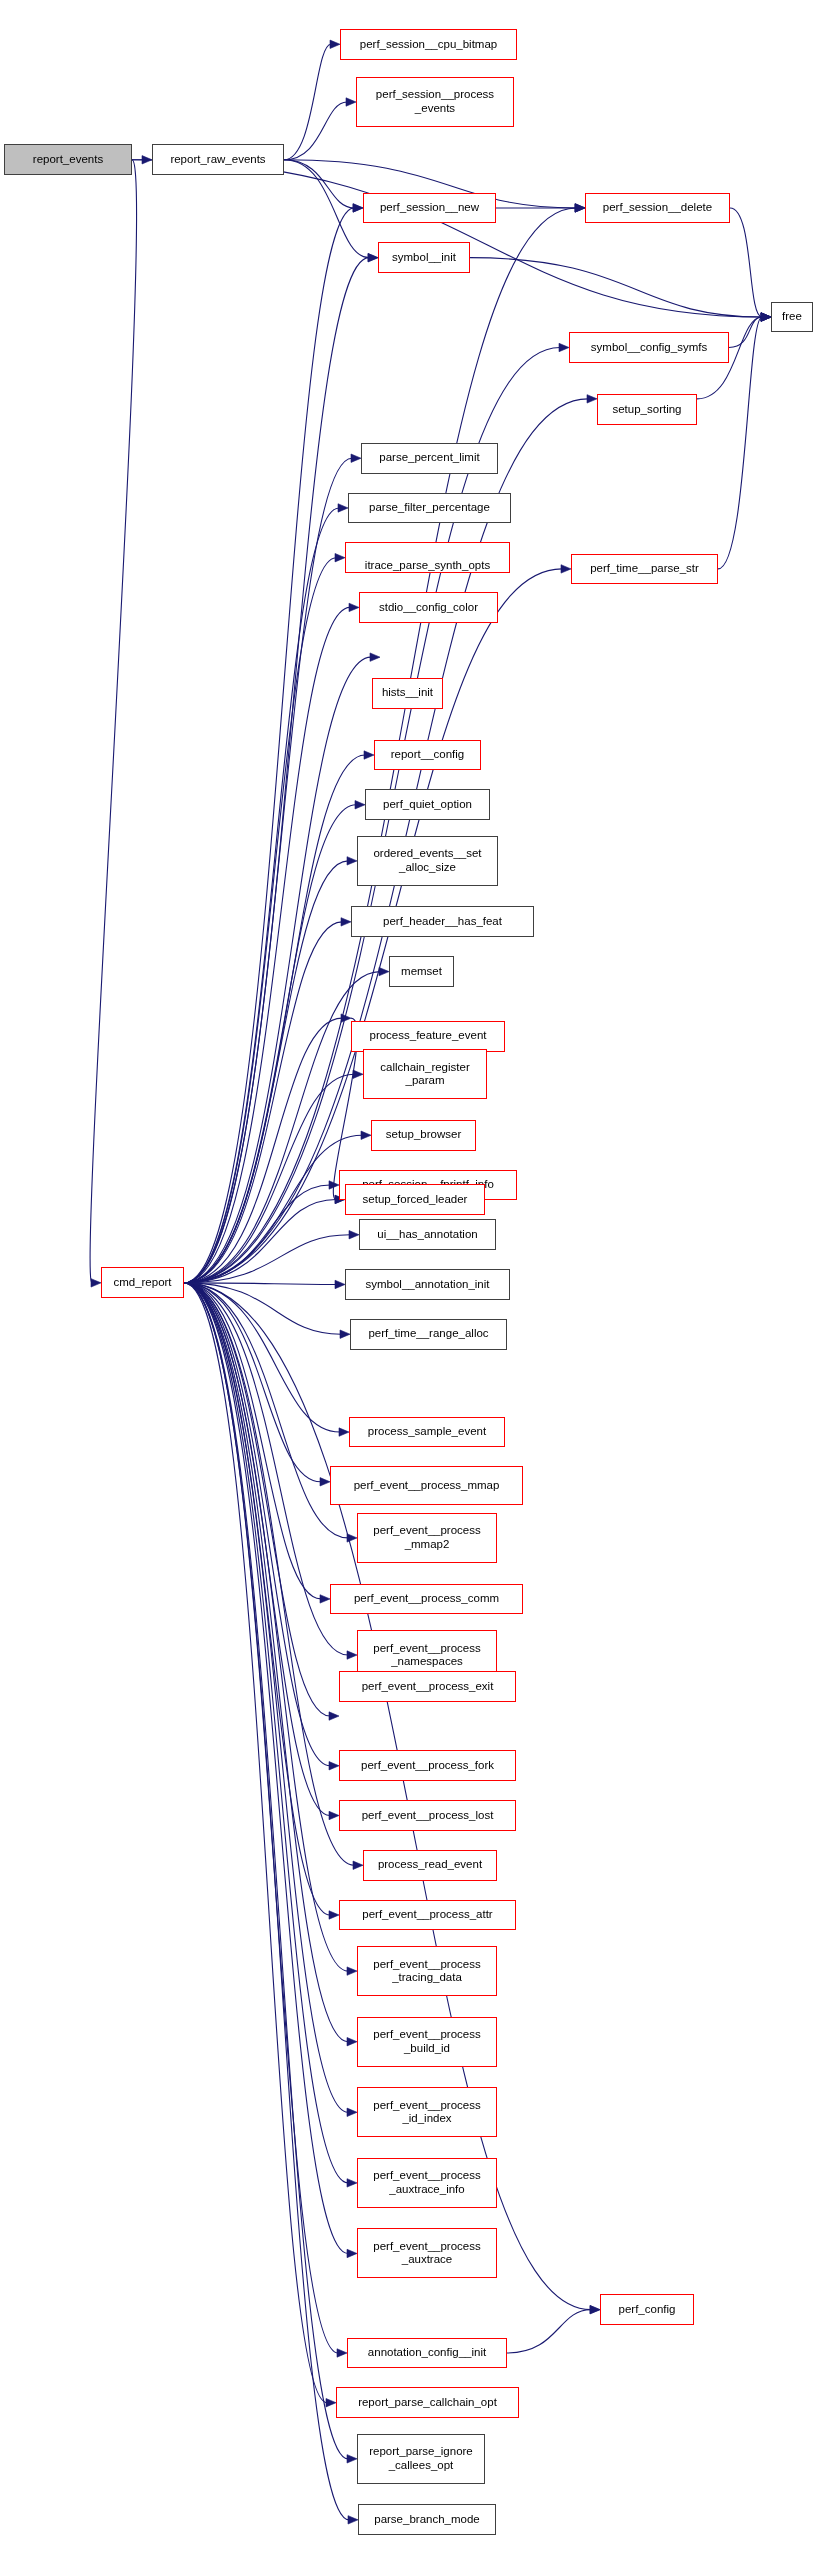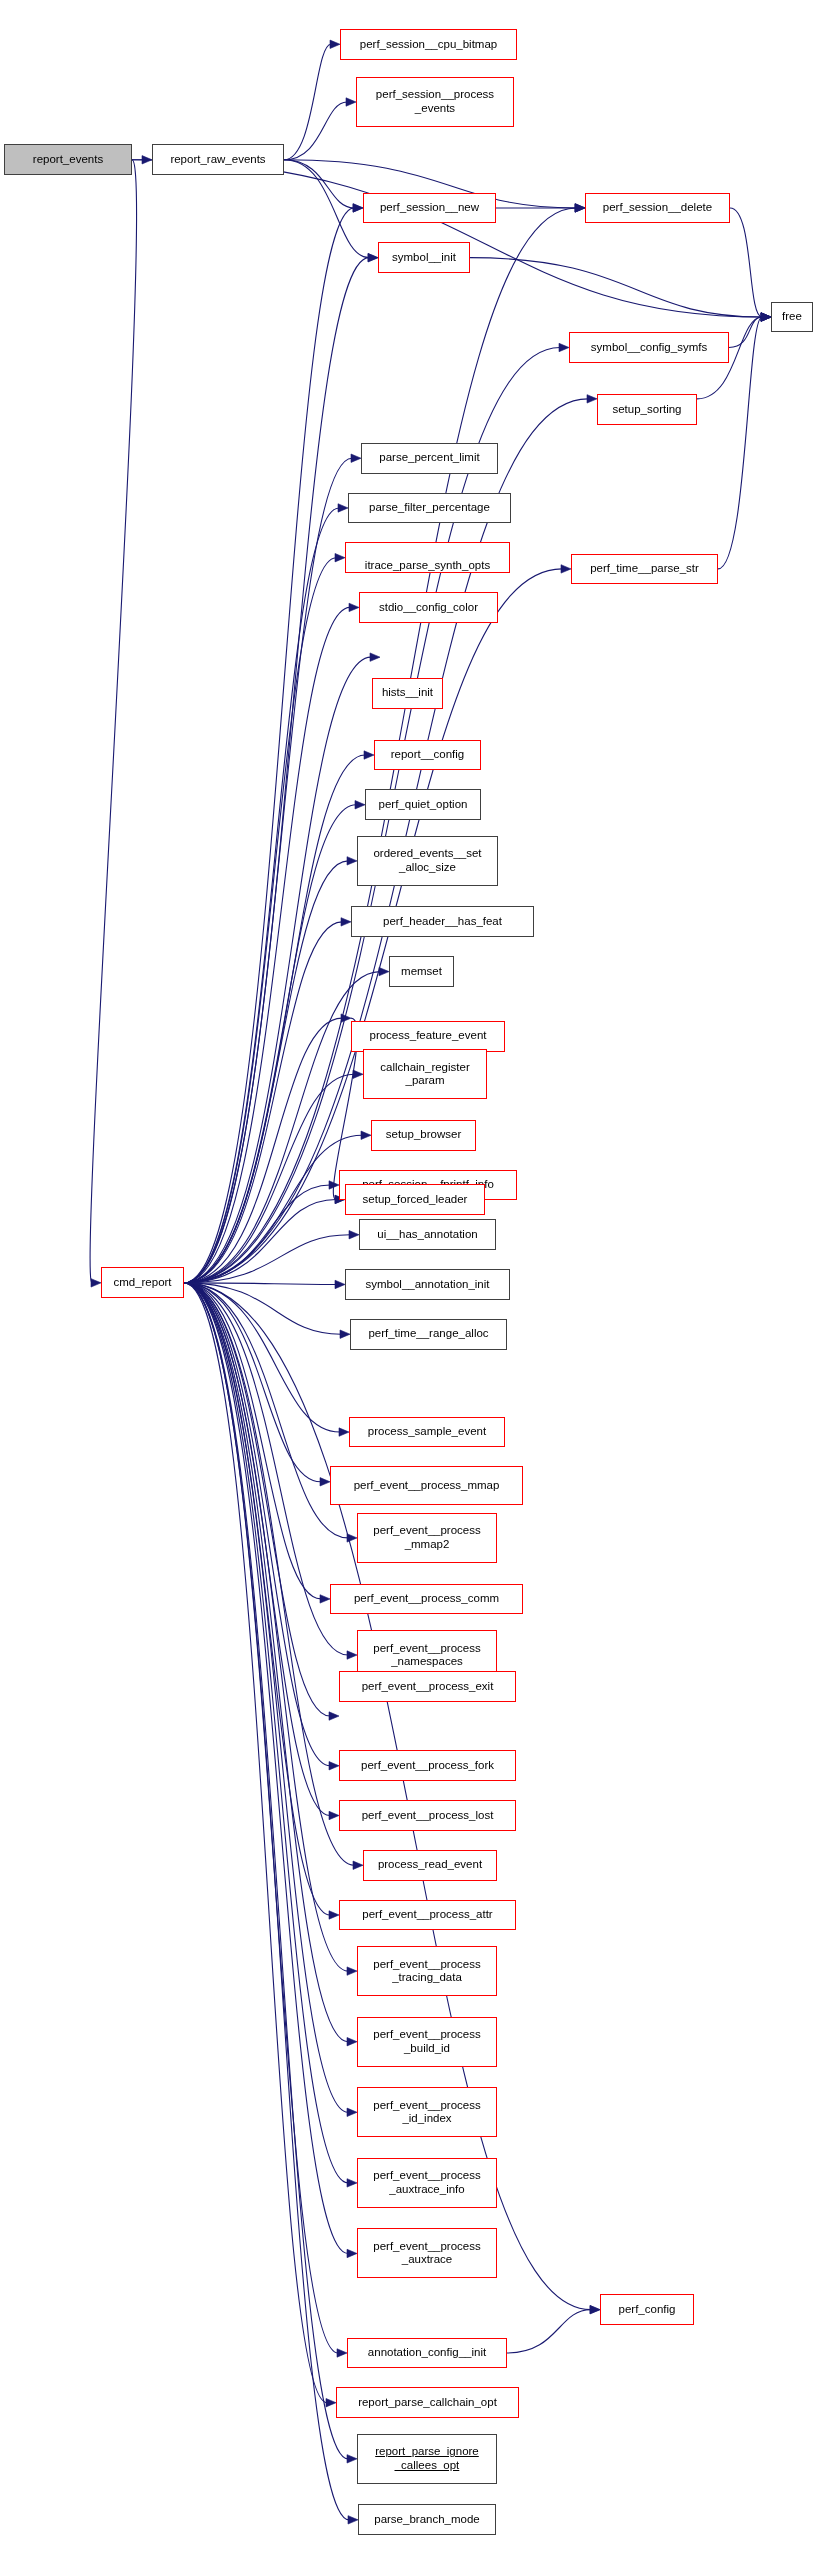--- a/index.html
+++ b/index.html
@@ -189,21 +189,21 @@
       <div class="node-box black" style="left: 771px; top: 301.623px; width: 42px; height: 30.804px; align-items: center;"><span>free</span></div>
       <div class="node-box red" style="left: 569px; top: 332.106px; width: 160px; height: 30.804px;"><span>symbol__config_symfs</span></div>
       <div class="node-box red" style="left: 597px; top: 394px; width: 100px; height: 30.804px;"><span>setup_sorting</span></div>
       <div class="node-box black" style="left: 361px; top: 442.808px; width: 137px; height: 30.804px;"><span>parse_percent_limit</span></div>
       <div class="node-box black" style="left: 348px; top: 492.543px; width: 163px; height: 30.804px;"><span>parse_filter_percentage</span></div>
       <div class="node-box red" style="left: 345px; top: 542.279px; width: 165px; height: 30.804px; align-items: flex-end;"><span>itrace_parse_synth_opts</span></div>
       <div class="node-box red" style="left: 359px; top: 592.014px; width: 139px; height: 30.804px;"><span>stdio__config_color</span></div>
       <div class="node-box red" style="left: 372px; top: 641.75px; width: 71px; height: 30.804px; margin-top: 36px;"><span>hists__init</span></div>
       <div class="node-box red" style="left: 571px; top: 553.509px; width: 147px; height: 30.804px;"><span>perf_time__parse_str</span></div>
       <div class="node-box red" style="left: 374px; top: 739.617px; width: 107px; height: 30.804px;"><span>report__config</span></div>
-      <div class="node-box black" style="left: 365px; top: 789.352px; width: 116px; height: 30.804px;"><span>perf_quiet_option</span></div>
+      <div class="node-box black" style="left: 365px; top: 789.352px; width: 125px; height: 30.804px;"><span>perf_quiet_option</span></div>
       <div class="node-box black" style="left: 357px; top: 835.879px; width: 141px; height: 49.9923px;"><span>ordered_events__set
 _alloc_size</span></div>
       <div class="node-box black" style="left: 351px; top: 906.472px; width: 183px; height: 30.804px;"><span>perf_header__has_feat</span></div>
       <div class="node-box black" style="left: 389px; top: 956.207px; width: 65px; height: 30.804px;"><span>memset</span></div>
       <div class="node-box red" style="left: 351px; top: 1002.73px; width: 154px; height: 30.804px; margin-top: 18px;"><span>process_feature_event</span></div>
       <div class="node-box red" style="left: 363px; top: 1049.26px; width: 124px; height: 49.9923px;"><span>callchain_register
 _param</span></div>
       <div class="node-box red" style="left: 371px; top: 1119.85px; width: 105px; height: 30.804px;"><span>setup_browser</span></div>
       <div class="node-box red" style="left: 339px; top: 1169.59px; width: 178px; height: 30.804px;"><span>perf_session__fprintf_info</span></div>
       <div class="node-box black" style="left: 359px; top: 1219.33px; width: 137px; height: 30.804px;"><span>ui__has_annotation</span></div>
@@ -228,18 +228,18 @@
       <div class="node-box red" style="left: 357px; top: 2016.7px; width: 140px; height: 49.9923px;"><span>perf_event__process
 _build_id</span></div>
       <div class="node-box red" style="left: 357px; top: 2087.29px; width: 140px; height: 49.9923px;"><span>perf_event__process
 _id_index</span></div>
       <div class="node-box red" style="left: 357px; top: 2157.88px; width: 140px; height: 49.9923px;"><span>perf_event__process
 _auxtrace_info</span></div>
       <div class="node-box red" style="left: 357px; top: 2228.48px; width: 140px; height: 49.9923px;"><span>perf_event__process
 _auxtrace</span></div>
       <div class="node-box red" style="left: 347px; top: 2337.57px; width: 160px; height: 30.804px;"><span>annotation_config__init</span></div>
       <div class="node-box red" style="left: 336px; top: 2387.31px; width: 183px; height: 30.804px;"><span>report_parse_callchain_opt</span></div>
-      <div class="node-box black" style="left: 357px; top: 2433.84px; width: 140px; height: 49.9923px; text-decoration: underline;"><span>report_parse_ignore
+      <div class="node-box black" style="left: 357px; top: 2433.84px; width: 128px; height: 49.9923px;"><span>report_parse_ignore
 _callees_opt</span></div>
       <div class="node-box black" style="left: 358px; top: 2504.43px; width: 138px; height: 30.804px;"><span>parse_branch_mode</span></div>
       <div class="node-box red" style="left: 600px; top: 2294.26px; width: 94px; height: 30.804px;"><span>perf_config</span></div>
     </div>
 </div>
 
 </body></html>

